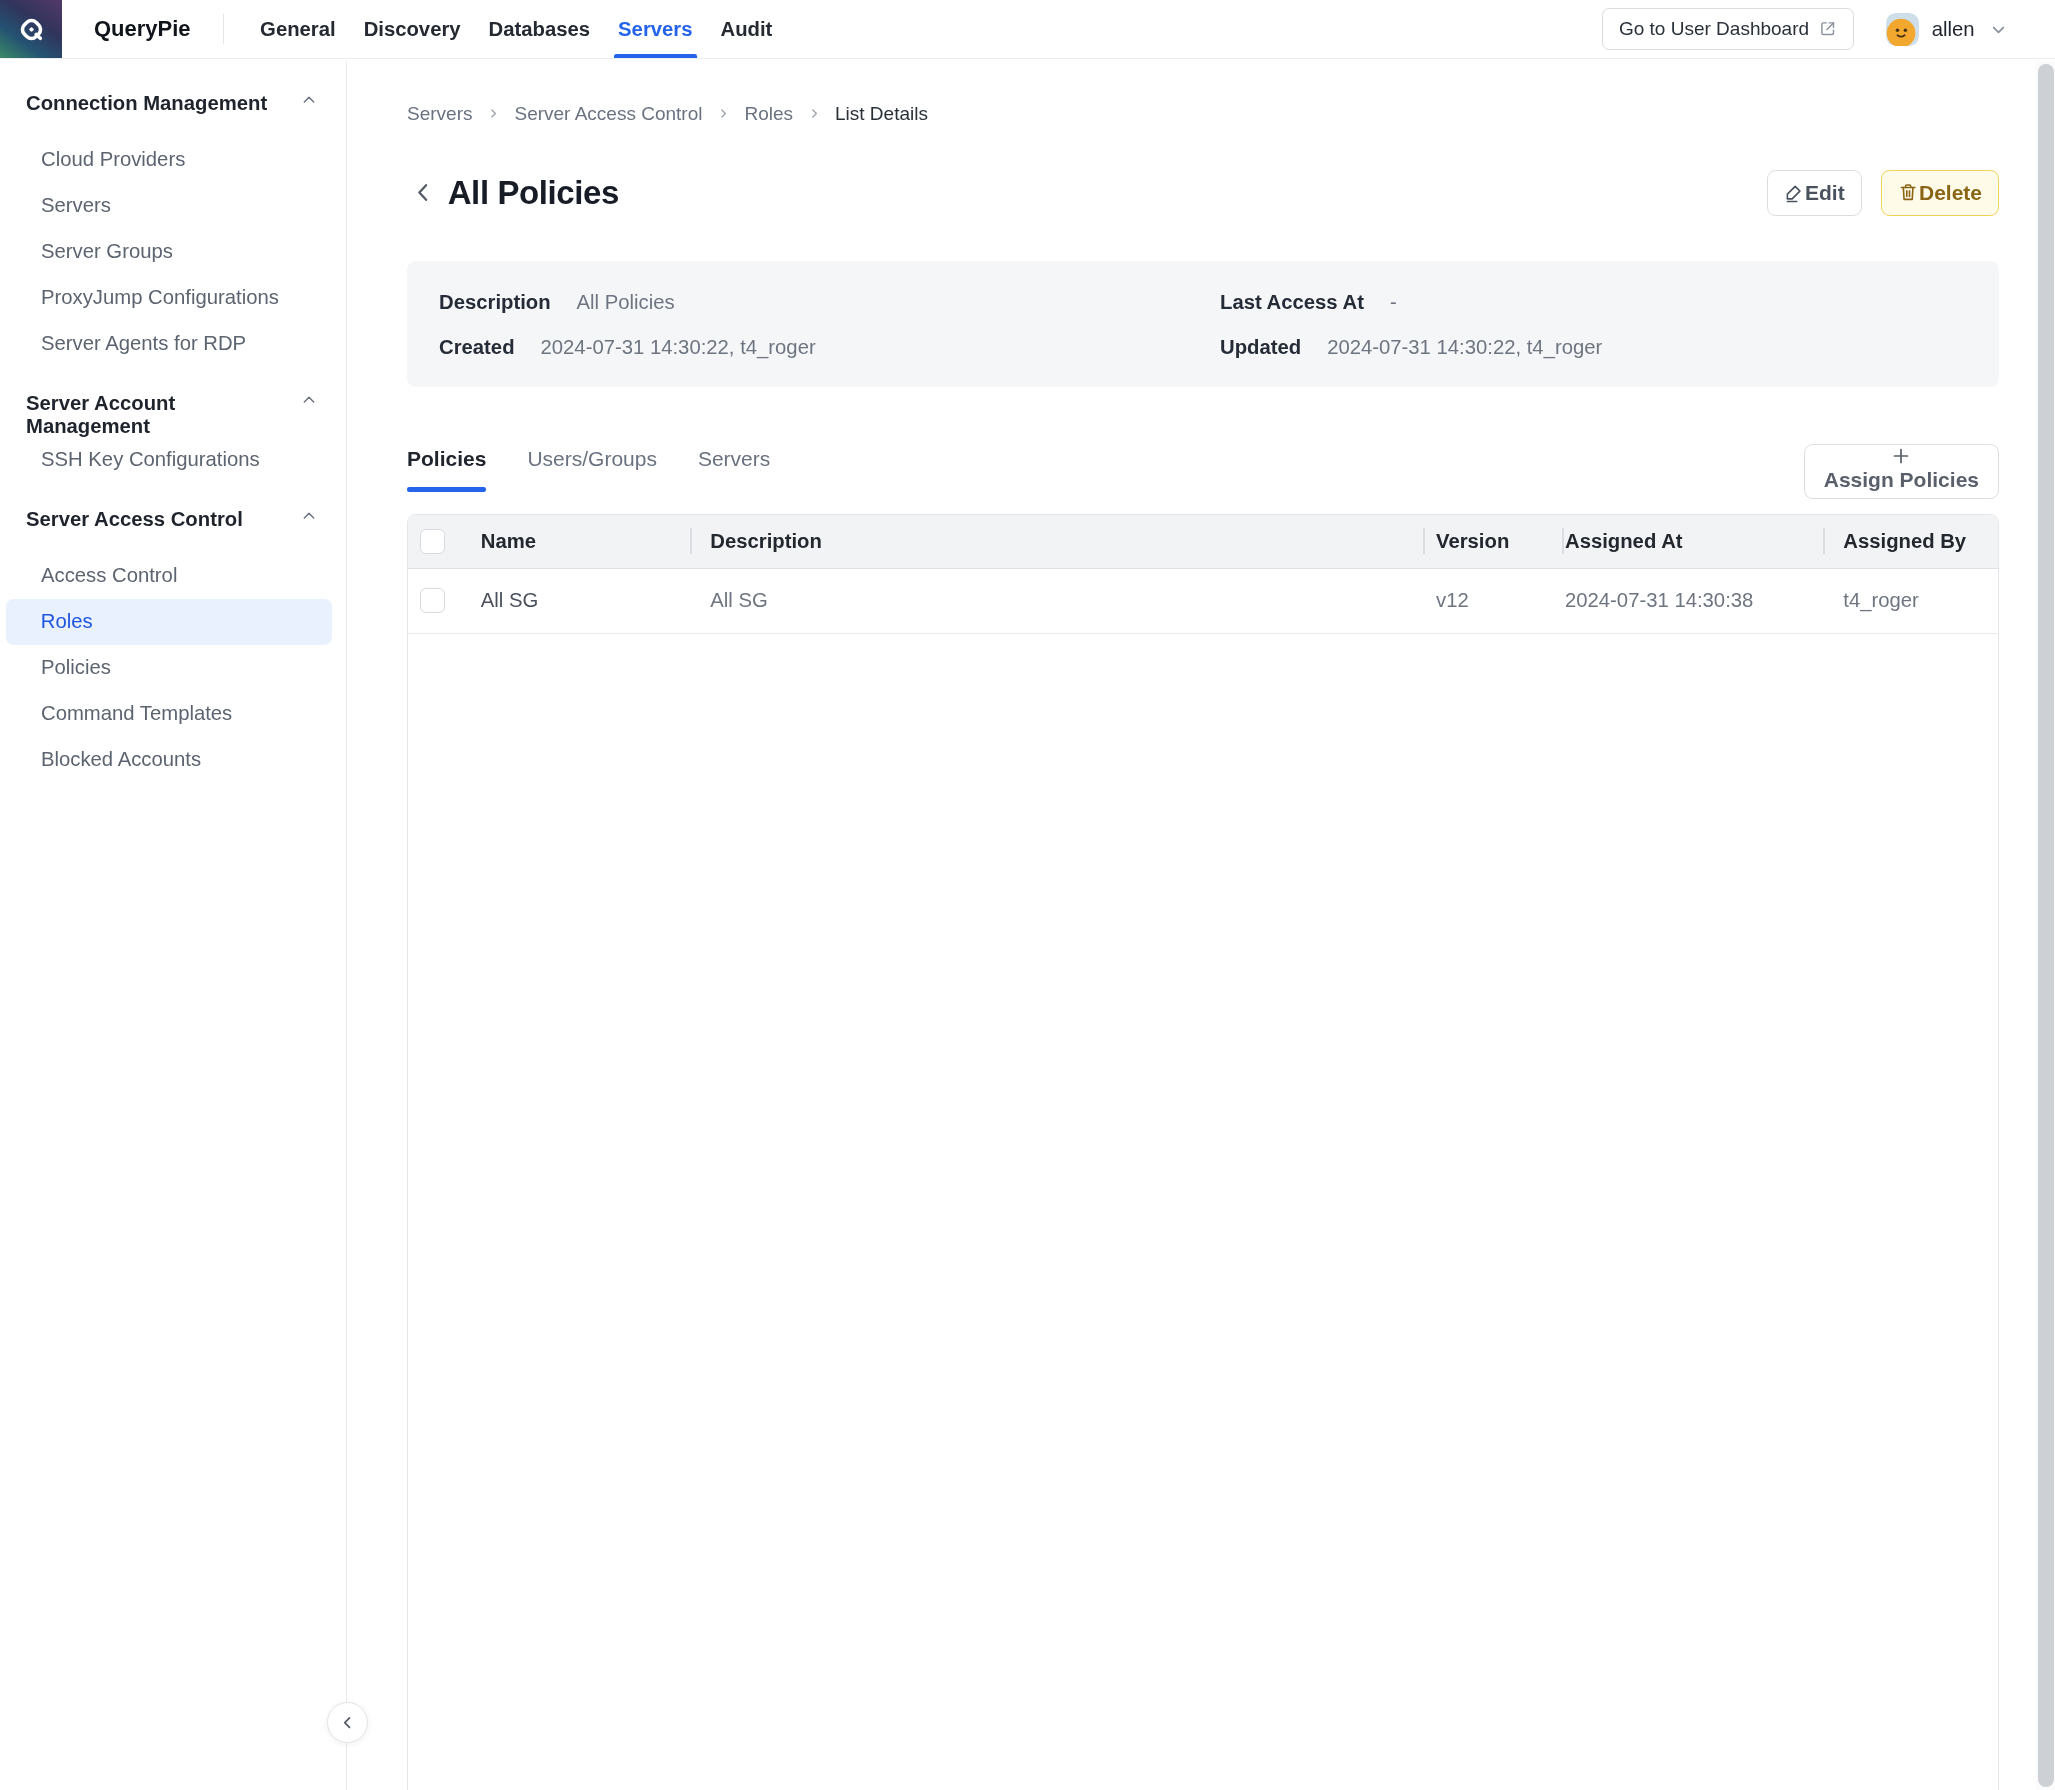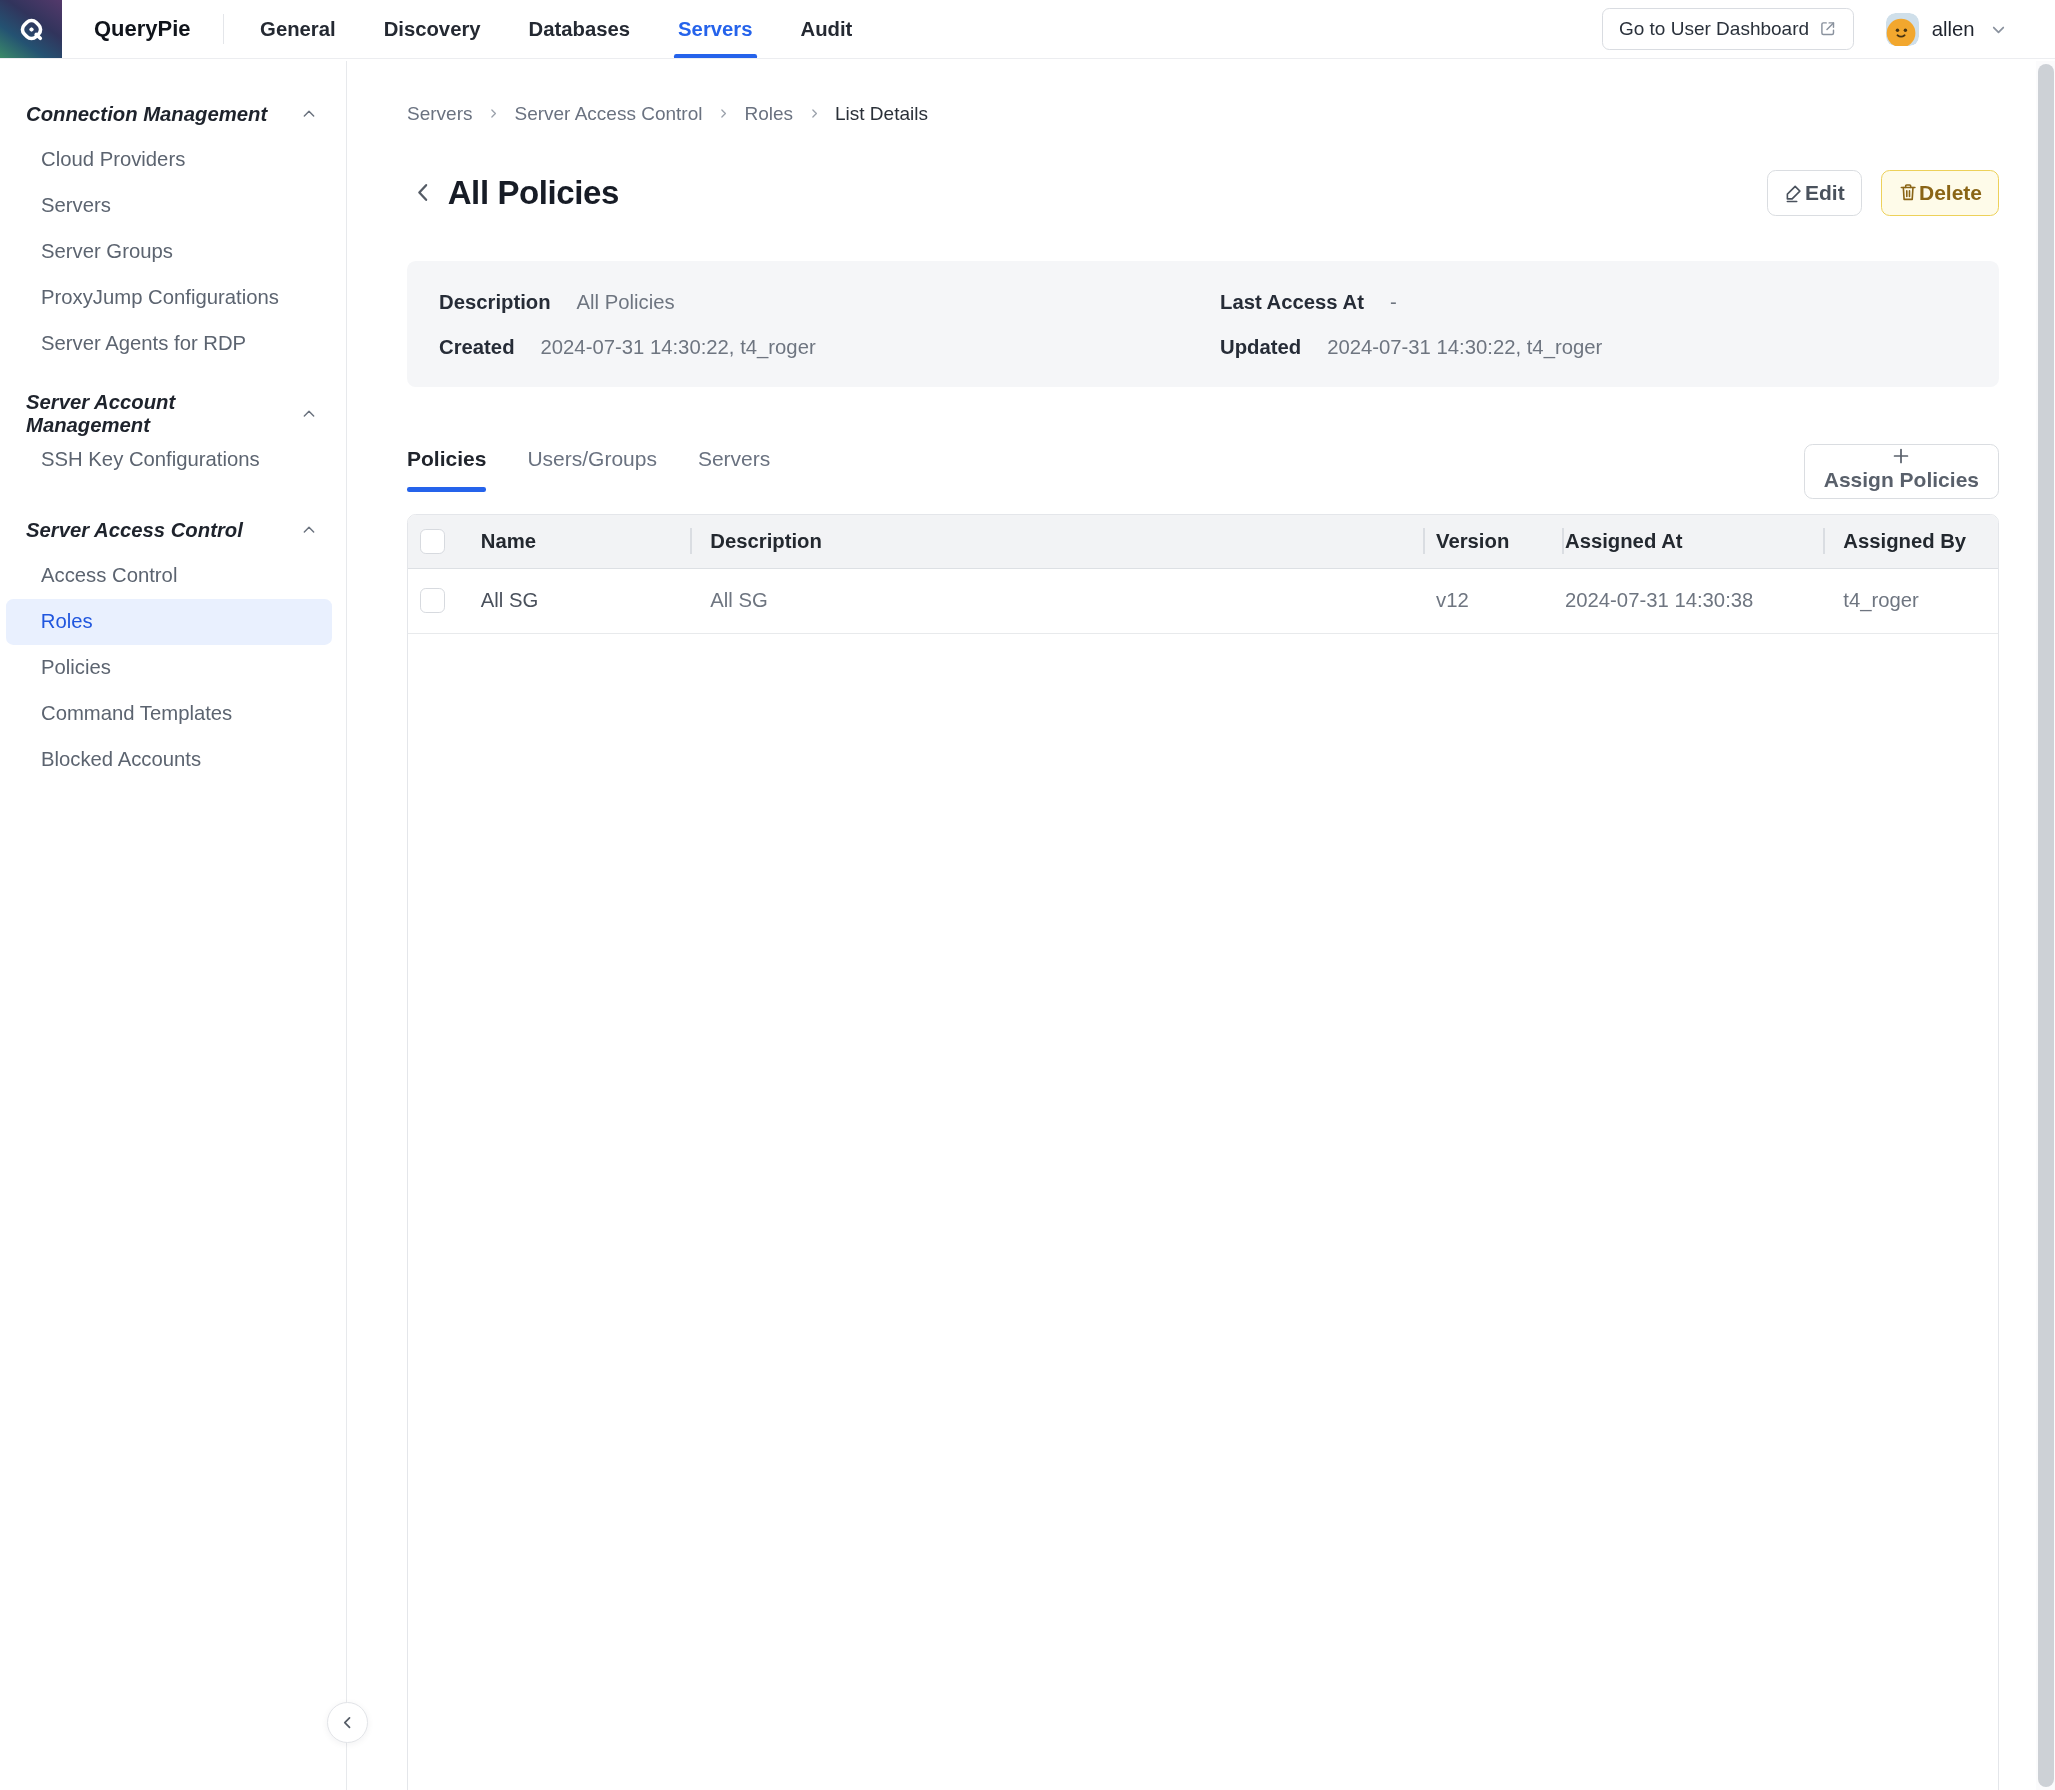--- a/index.html
+++ b/index.html
@@ -7,21 +7,21 @@
     font-family:"Liberation Sans","DejaVu Sans",sans-serif; color:#20252D; }
   .app { position:relative; width:2056px; height:1790px; }
 
   
   .topnav { position:absolute; top:0; left:0; right:0; height:59px;
     display:flex; align-items:center; border-bottom:1.5px solid #ECEDF0; background:#fff; z-index:5; }
   .logo { width:62px; height:58px; flex:0 0 62px; display:flex; align-items:center; justify-content:center;
     background:linear-gradient(215deg,#54396B 0%,#31345C 38%,#245272 68%,#3B8A68 100%); cursor:pointer; }
   .brand { margin-left:32px; font-size:22px; font-weight:700; color:#10141B; }
   .nav-divider { width:1.5px; height:30.5px; background:#E4E6EA; margin-left:32px; }
-  .navitems { display:flex; align-items:center; height:100%; margin-left:36px; gap:48px; }
+  .navitems { display:flex; align-items:center; height:100%; margin-left:36px; gap:28px; }
   .nav-item { position:relative; height:100%; display:flex; align-items:center;
     font-size:20.3px; font-weight:600; color:#242932; cursor:pointer; }
   .nav-item.active { color:#2563EB; }
   .nav-item.active::after { content:""; position:absolute; left:-4.4px; right:-4.4px; bottom:0;
     height:4.4px; background:#2563EB; border-radius:2.2px 2.2px 0 0; }
   .nav-right { margin-left:auto; display:flex; align-items:center; padding-right:48px; }
   .dash-btn { display:flex; align-items:center; gap:10.2px; height:42px; padding:0 16px;
     background:#fff; border:1.5px solid #D9DCE1; border-radius:7.3px; font-size:19px; color:#2A313B;
     font-family:inherit; cursor:pointer;margin-left:6px; }
   .avatar { width:33px; height:33px; margin-left:32px; border-radius:9.4px; overflow:hidden; flex:0 0 33px; cursor:pointer; }
@@ -30,22 +30,22 @@
 
   
   .vscrollbar { position:absolute; top:61px; right:0; bottom:0; width:20.3px; background:#FBFBFC; z-index:6; }
   .vthumb { position:absolute; top:2.9px; bottom:2.9px; left:2.2px; right:2.2px; background:#CDD1D6; border-radius:8.7px; }
 
   
   .sidebar { position:absolute; top:61px; left:0; bottom:0; width:347px;
     border-right:1.5px solid #E7E9EC; background:#fff; padding-top:30.5px; }
   .side-section { margin-top:25px; }
   .side-section:first-child { margin-top:0; }
-  .section-header { height:45px; display:flex; align-items:center; justify-content:space-between;
-    padding:0 29px 0 26px; font-size:20.3px; font-weight:700; color:#1E232C; cursor:pointer;font-style:italic; }
+  .section-header { height:45px; display:flex; align-items:flex-start; justify-content:space-between;
+    padding:0 29px 0 26px; font-size:20.3px; font-weight:700; color:#1E232C; cursor:pointer; }
   .side-item { height:46px; display:flex; align-items:center; padding-left:41px;
     font-size:20.3px; color:#5C6470; cursor:pointer; }
   .side-item.selected { margin:0 14.5px 0 5.8px; padding-left:35px; background:#E9F0FE;
     color:#2056DE; border-radius:7.3px; }
 
   .collapse-btn { position:absolute; left:327px; top:1702px; width:41px; height:41px; border-radius:50%;
     background:#fff; border:1.5px solid #E2E4E8; box-shadow:0 1.5px 7.3px rgba(30,35,44,0.06);
     display:flex; align-items:center; justify-content:center; cursor:pointer; z-index:7; }
 
   

